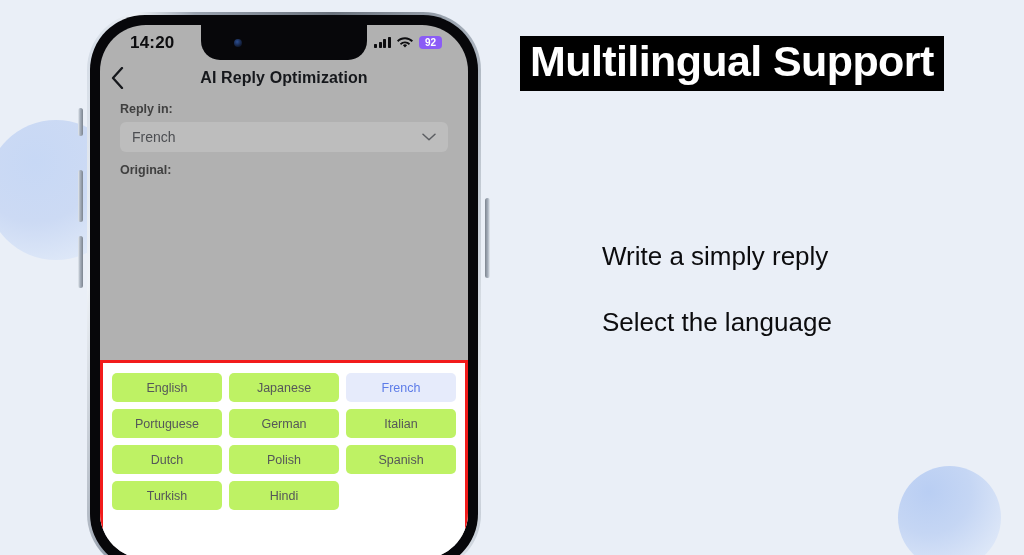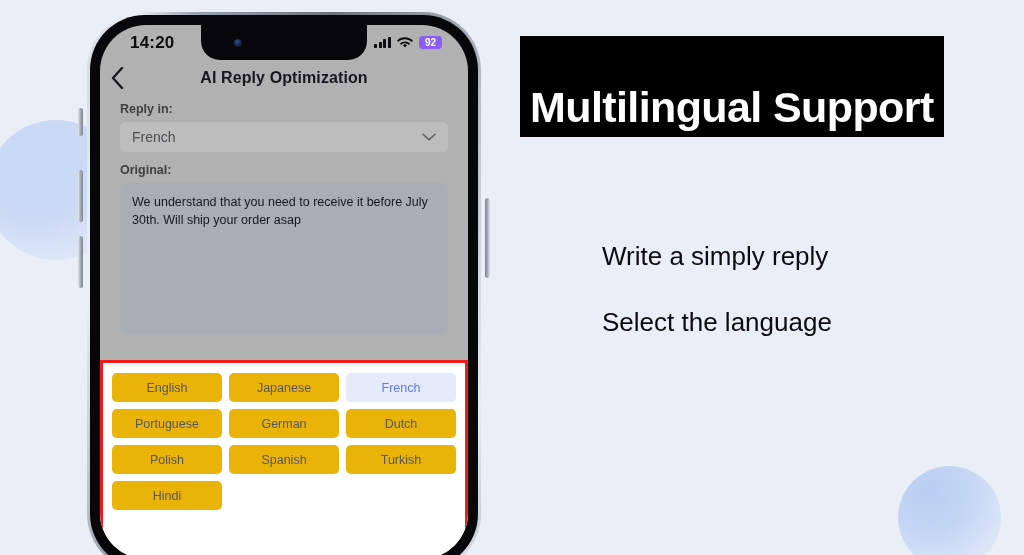--- a/index.html
+++ b/index.html
@@ -132,37 +132,36 @@
     background:#ffffff;
     border:3px solid #f21b1b;
     padding:10px 9px 9px 9px;
     height:199px;
   }
   #language-grid {
     display:grid; grid-template-columns:repeat(3, 1fr);
     gap:7px 7px;
   }
   .lang-chip {
-    background:#eab308; border-radius:5px;
+    background:#bef264; border-radius:5px;
     height:29px; display:flex; align-items:center; justify-content:center;
     font-size:12.5px; color:#555759; cursor:pointer;
   }
   .lang-chip.selected { background:#e6ebfb; color:#5d7ce8; }
 
   
   #right-panel { position:absolute; left:518px; top:0; width:506px; height:555px; }
   #headline-banner {
     position:absolute; left:2px; top:36px;
     background:#000; padding:4px 10px 8px 10px;
   }
   #headline-text {
     color:#fff; font-size:43px; font-weight:700;
     letter-spacing:-0.6px; line-height:1.0;
     white-space:nowrap;
-    margin-top:46px;
   }
   .bullet-line {
     position:absolute; left:84px;
     font-size:26px; color:#0c0c0e; white-space:nowrap;
   }
   #bullet-1 { top:241px; }
   #bullet-2 { top:307px; }
 </style>
 </head>
 <body>
@@ -218,30 +217,30 @@
 
       <div id="language-select">
         <span id="language-select-value">French</span>
         <svg class="chevron" viewBox="0 0 14 8">
           <path d="M1 1.2 7 6.8 13 1.2" stroke="#5c5e62" stroke-width="1.5" fill="none" stroke-linecap="round" stroke-linejoin="round"></path>
         </svg>
       </div>
 
       <div class="field-label">Original:</div>
 
-      <div id="original-box">We understand that you need to receive it before July 30th. Will ship your order asap</div>
     </div>
 
     <div id="language-panel">
       <div id="language-grid">
               <div class="lang-chip">English</div>
               <div class="lang-chip">Japanese</div>
               <div class="lang-chip selected">French</div>
               <div class="lang-chip">Portuguese</div>
               <div class="lang-chip">German</div>
+              <div class="lang-chip">Italian</div>
               <div class="lang-chip">Dutch</div>
               <div class="lang-chip">Polish</div>
               <div class="lang-chip">Spanish</div>
               <div class="lang-chip">Turkish</div>
               <div class="lang-chip">Hindi</div>
             </div>
     </div>
 
   </div>
   </div>

